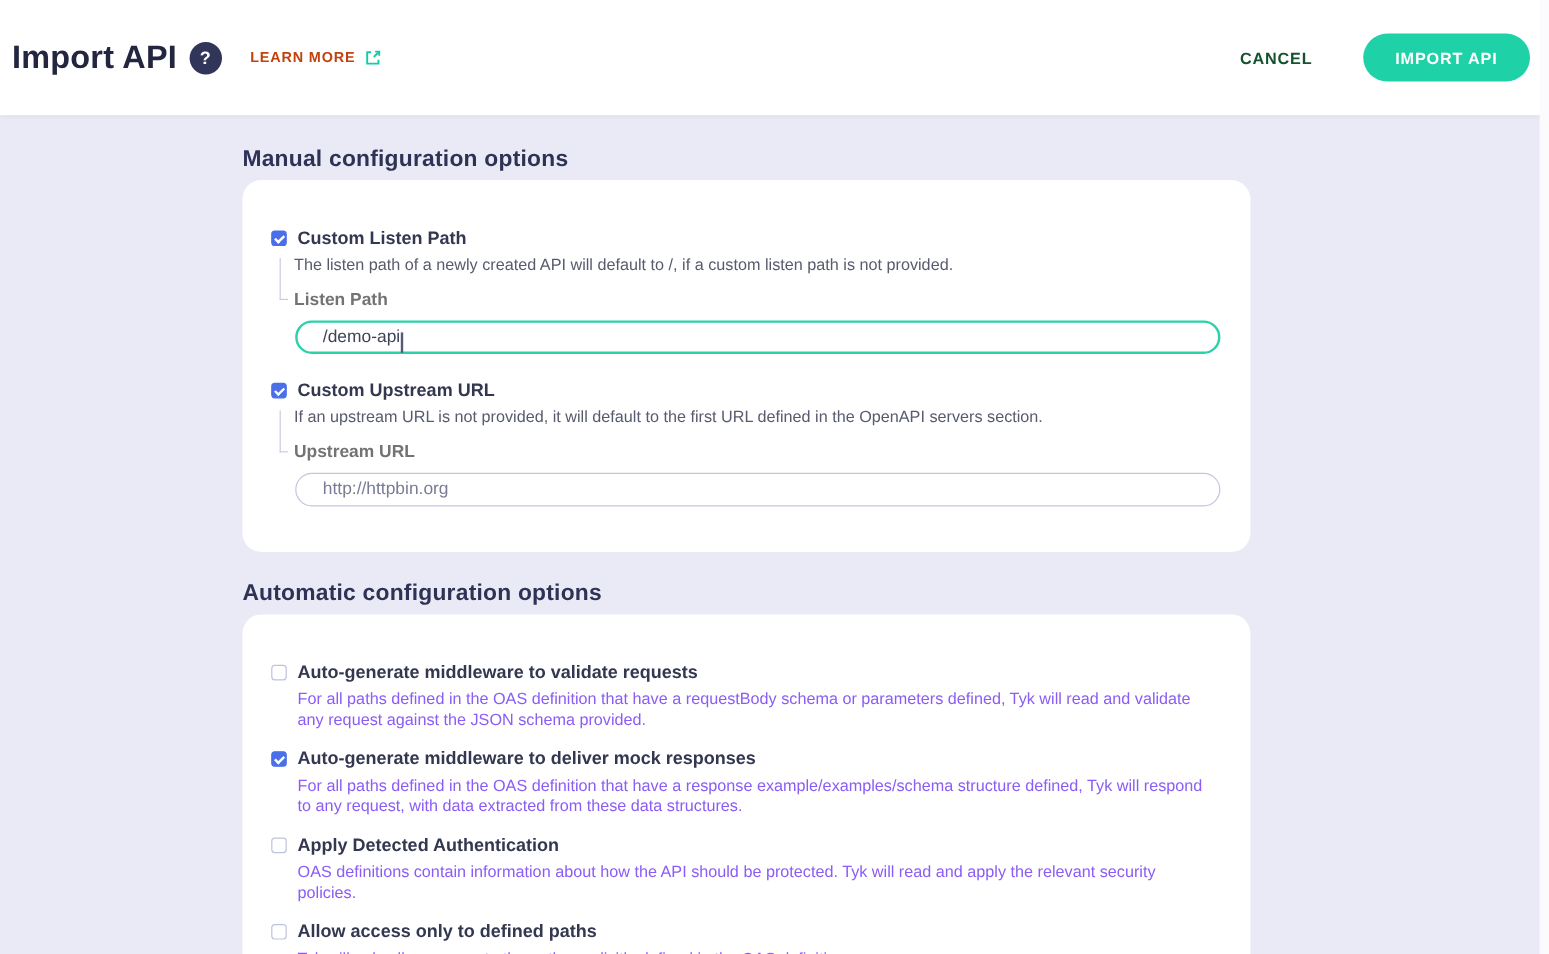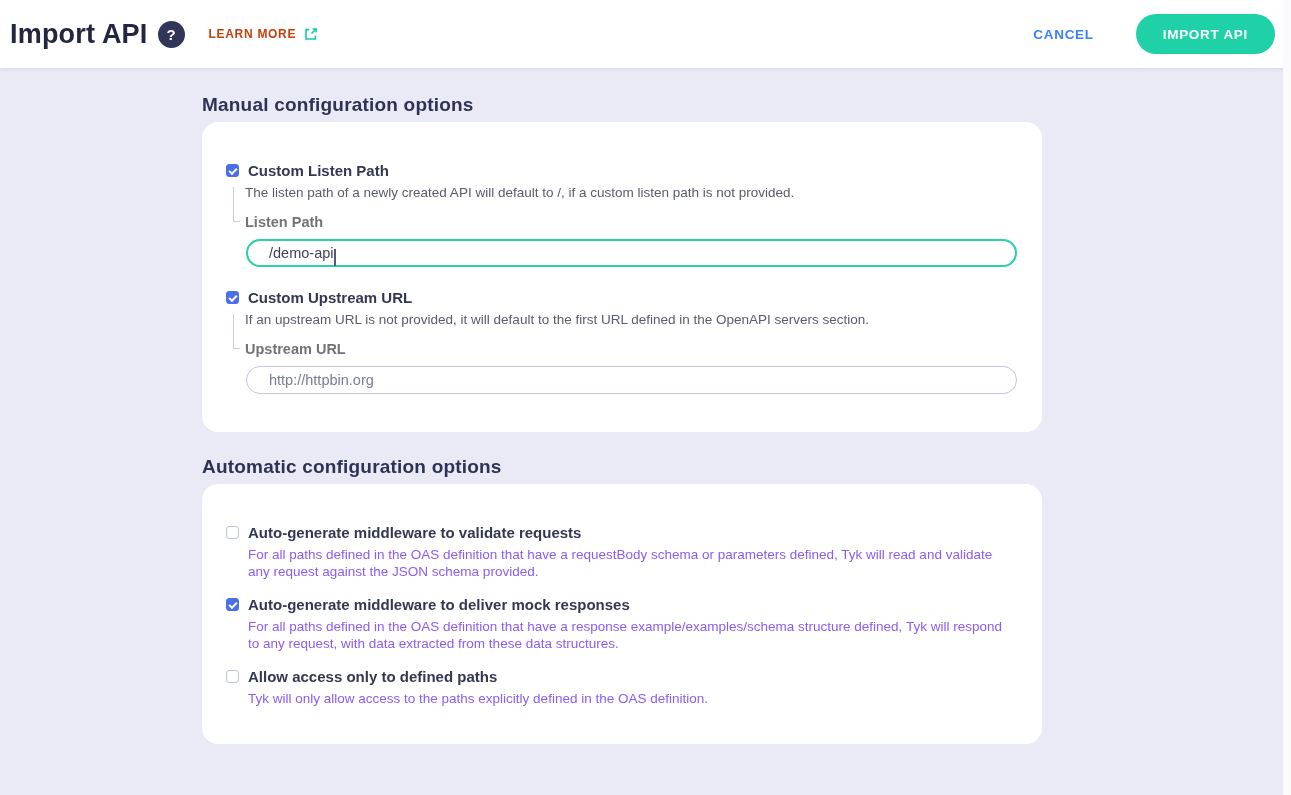--- a/index.html
+++ b/index.html
@@ -9,21 +9,21 @@
     font-family:"Liberation Sans", sans-serif;
     background:#e9eaf5;
     overflow:hidden;
     position:relative;
   }
 
   
   .header {
     position:relative; z-index:3;
     display:flex; align-items:center;
-    height:68px; background:#ffffff;
+    height:96px; background:#ffffff;
     box-shadow:0 1px 4px rgba(40,45,80,0.10);
     padding:0 12px 0 10px;
   }
   .page-title {
     margin:0; font-size:27px; font-weight:600;
     color:#23263f; letter-spacing:0.2px;
   }
   .help-circle {
     width:27px; height:27px; border-radius:50%;
     background:#31355a; color:#fff;
@@ -36,21 +36,21 @@
     margin-left:24px; cursor:pointer;
     color:#c2410c; font-size:12px; font-weight:700; letter-spacing:0.7px;
     text-decoration:none;
     justify-content:space-between;
   }
   .learn-more svg { display:block; }
   .header-spacer { flex:1; }
   .cancel-btn {
     background:none; border:none; cursor:pointer;
     font-family:inherit; font-size:13.5px; font-weight:700;
-    letter-spacing:0.7px; color:#3b82f6; margin-right:36px;
+    letter-spacing:0.7px; color:#14532d; margin-right:36px;
   }
   .primary-btn {
     background:#1fd1a7; border:none; cursor:pointer;
     font-family:inherit; font-size:13.5px; font-weight:700;
     letter-spacing:0.7px; color:#ffffff;
     height:40px; padding:0 27px; border-radius:22px;
     margin-right:4px;
   }
 
   
@@ -191,20 +191,27 @@
     </div>
 
     <div class="opt2">
       <label class="check-row">
         <span class="checkbox checked"></span>
         <span class="check-label">Auto-generate middleware to deliver mock responses</span>
       </label>
       <p class="desc2">For all paths defined in the OAS definition that have a response example/examples/schema structure defined, Tyk will respond to any request, with data extracted from these data structures.</p>
     </div>
 
+    <div class="opt2">
+      <label class="check-row">
+        <span class="checkbox"></span>
+        <span class="check-label">Apply Detected Authentication</span>
+      </label>
+      <p class="desc2">OAS definitions contain information about how the API should be protected. Tyk will read and apply the relevant security policies.</p>
+    </div>
 
     <div class="opt2">
       <label class="check-row">
         <span class="checkbox"></span>
         <span class="check-label">Allow access only to defined paths</span>
       </label>
       <p class="desc2">Tyk will only allow access to the paths explicitly defined in the OAS definition.</p>
     </div>
 
   </section>

